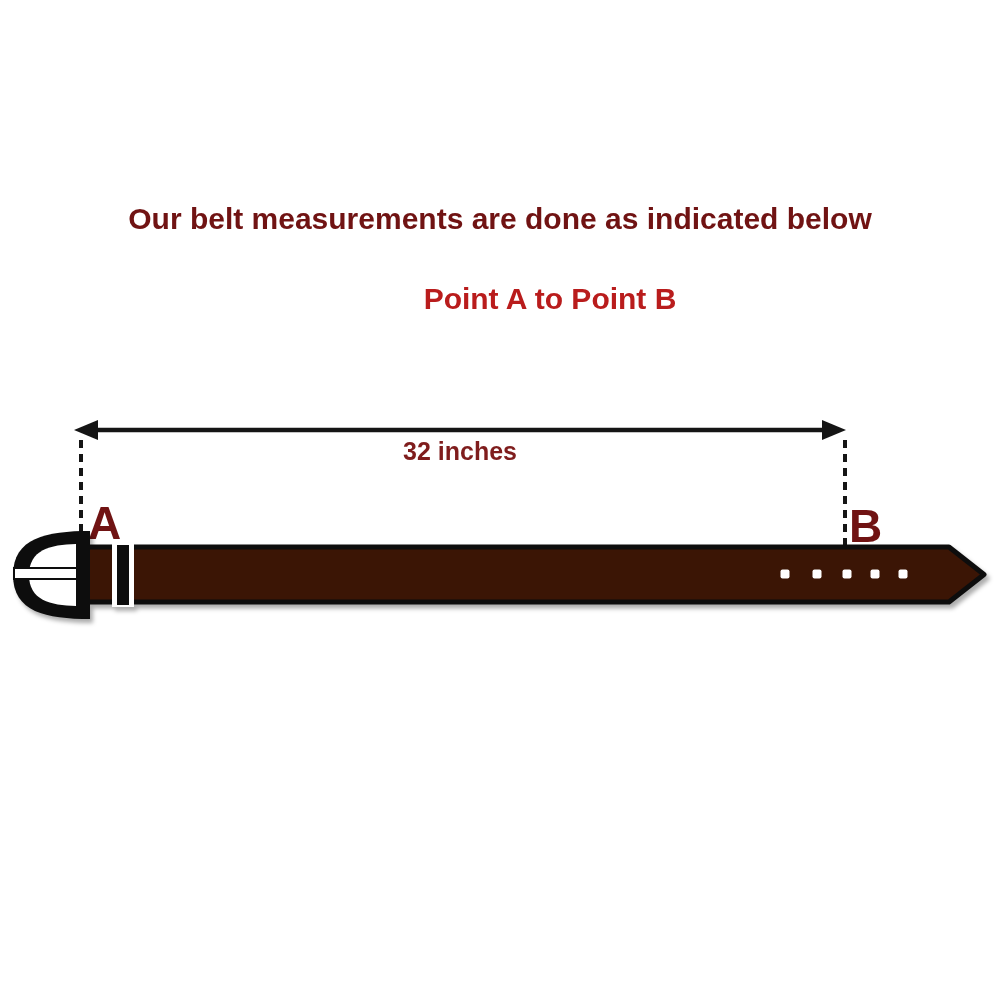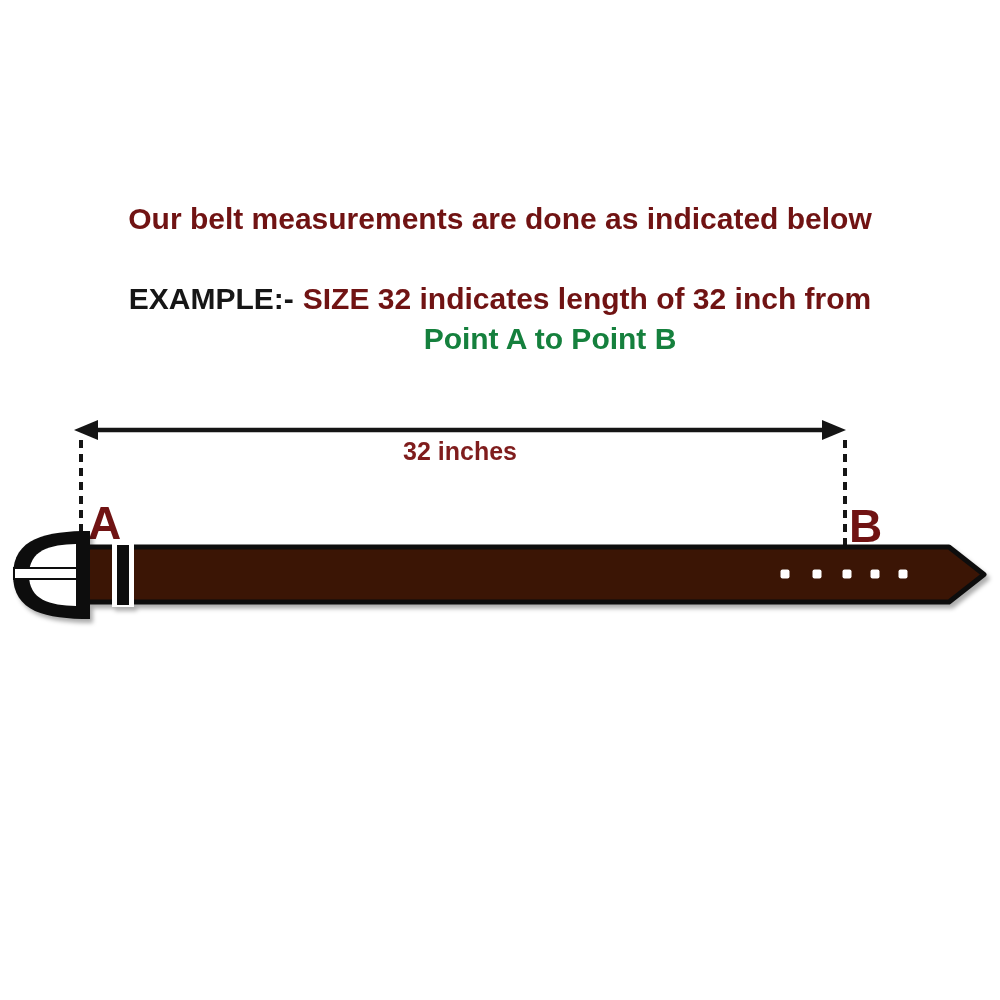--- a/index.html
+++ b/index.html
@@ -10,42 +10,41 @@
   .maroon{color:#701313;}
   #heading1{
     position:absolute;top:202px;left:0;width:100%;text-align:center;
     font-size:30px;font-weight:bold;color:#701313;letter-spacing:0px;
   }
   #example{
     position:absolute;top:279px;left:0;width:100%;text-align:center;
     font-size:30px;font-weight:bold;line-height:40px;
   }
   #example .prefix{color:#161616;margin-right:9px;}
-  #example-line2{padding-left:100px;color:#15803d;}
+  #example-line2{padding-left:100px;color:#b91c1c;}
   #measure-label{
     position:absolute;top:437px;left:360px;width:200px;text-align:center;
     font-size:25px;font-weight:bold;color:#7f1d1d;
   }
   .point-label{
     position:absolute;font-size:46px;font-weight:bold;color:#701313;line-height:1;
   }
   #label-a{left:88px;top:500px;}
   #label-b{left:849px;top:503px;}
   #belt-svg{position:absolute;left:0;top:400px;}
   .belt-shadow{filter:drop-shadow(3px 4px 2px rgba(0,0,0,0.32));}
 </style>
 </head>
 <body>
 
 <div id="canvas">
 
   <div id="heading1">Our belt measurements are done as indicated below</div>
 
   <div id="example">
-    <div><span class="prefix">EXAMPLE:-</span><span class="maroon">SIZE 32 indicates length of 32 inch from</span></div>
     <div id="example-line2">Point A to Point B</div>
   </div>
 
   <div id="measure-label">32 inches</div>
 
   <div id="label-a" class="point-label">A</div>
   <div id="label-b" class="point-label">B</div>
 
   <svg id="belt-svg" width="1000" height="320" viewBox="0 0 1000 320" xmlns="http://www.w3.org/2000/svg">
 

